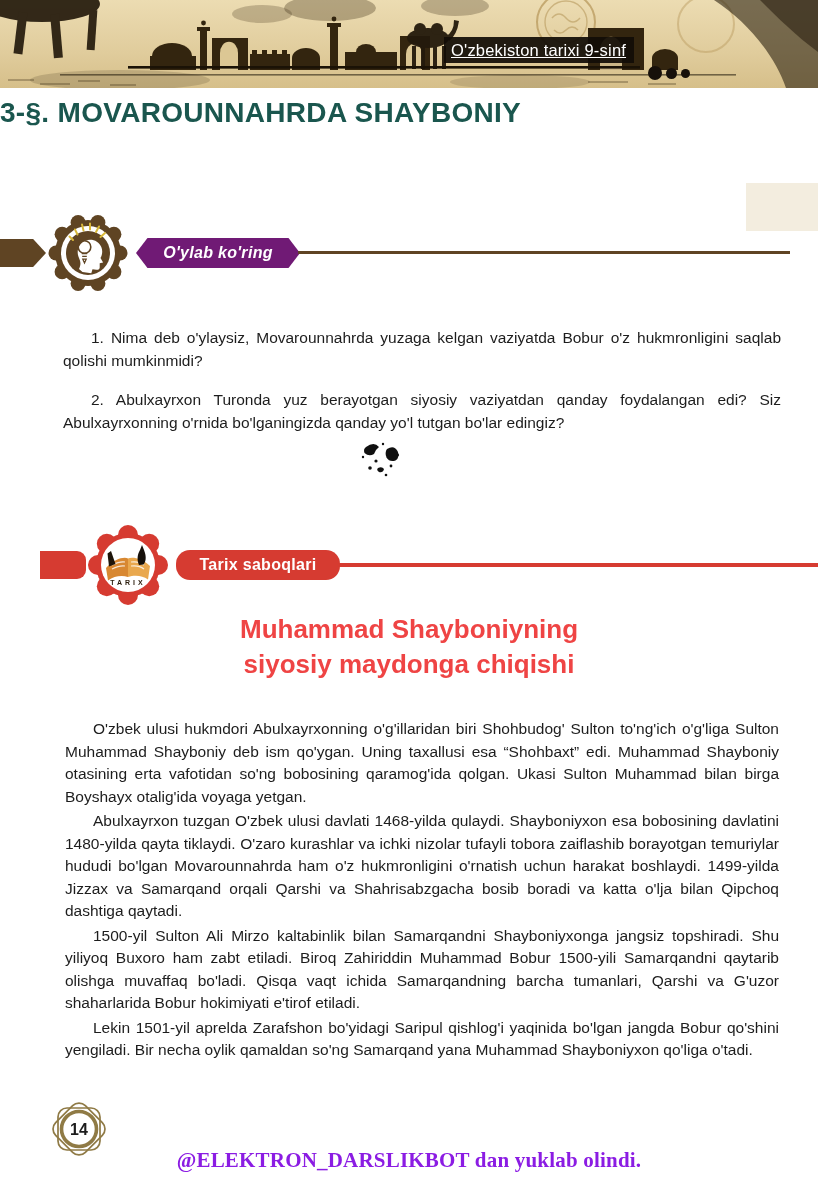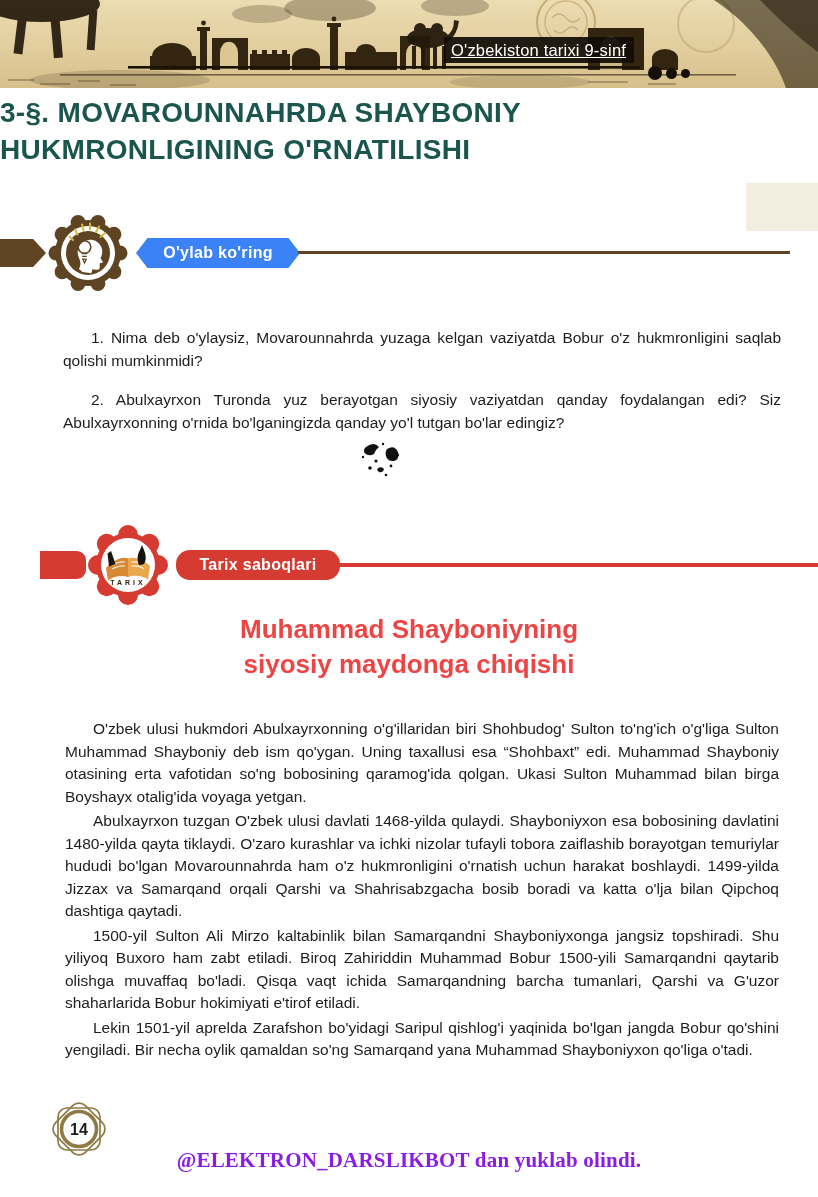--- a/index.html
+++ b/index.html
@@ -39,21 +39,21 @@
   .band-lesson{top:525px;margin-left:40px;}
   .band .tab{position:absolute;left:0;top:26px;width:46px;height:28px;}
   .band-think .tab{background:#5f4423;clip-path:polygon(0 0,72% 0,100% 50%,72% 100%,0 100%);}
   .band-lesson .tab{background:#d63b31;border-radius:0 9px 9px 0;}
   .band .medallion{position:absolute;left:48px;top:0;width:80px;height:80px;}
   .band .band-label{
     position:absolute;left:136px;top:25px;height:30px;min-width:164px;
     display:flex;align-items:center;justify-content:center;
     color:#fff;font-weight:bold;font-size:16px;letter-spacing:.3px;
   }
-  .band-think .band-label{background:#3b82f6;clip-path:polygon(0 50%,7% 0,93% 0,100% 50%,93% 100%,7% 100%);}
+  .band-think .band-label{background:#701a75;clip-path:polygon(0 50%,7% 0,93% 0,100% 50%,93% 100%,7% 100%);font-style:italic;}
   .band-lesson .band-label{background:#d63b31;border-radius:14px;}
   .band .rule{position:absolute;top:38px;left:298px;right:28px;}
   .band-think .rule{height:2.5px;background:#5f4423;}
   .band-lesson .rule{height:4px;background:#d63b31;border-radius:2px;}
   
   .questions{position:absolute;top:310px;left:63px;width:718px;}
   .questions p{margin:17px 0 7px 0;}
   .bodytext{position:absolute;top:716px;left:63px;width:718px;}
   .bodytext p{margin:2px;}
   .doc-par{
@@ -159,21 +159,20 @@
   <div class="banner-dots">
       <i></i>
       <i></i>
       <i></i>
     </div>
 </div>
 <div class="scan-smear"></div>
 
 <div class="page-title">
   <div>3-§. MOVAROUNNAHRDA SHAYBONIY</div>
-  <div>HUKMRONLIGINING O'RNATILISHI</div>
 </div>
 
 <div class="band band-think">
   <div class="tab"></div>
   <div class="medallion">
     <svg viewBox="0 0 80 80" width="80" height="80">
       <g fill="#5f4423">
         <circle cx="40" cy="40" r="33"></circle>
         <circle cx="72" cy="40" r="7.5"></circle>
           <circle cx="65.9" cy="58.8" r="7.5"></circle>

